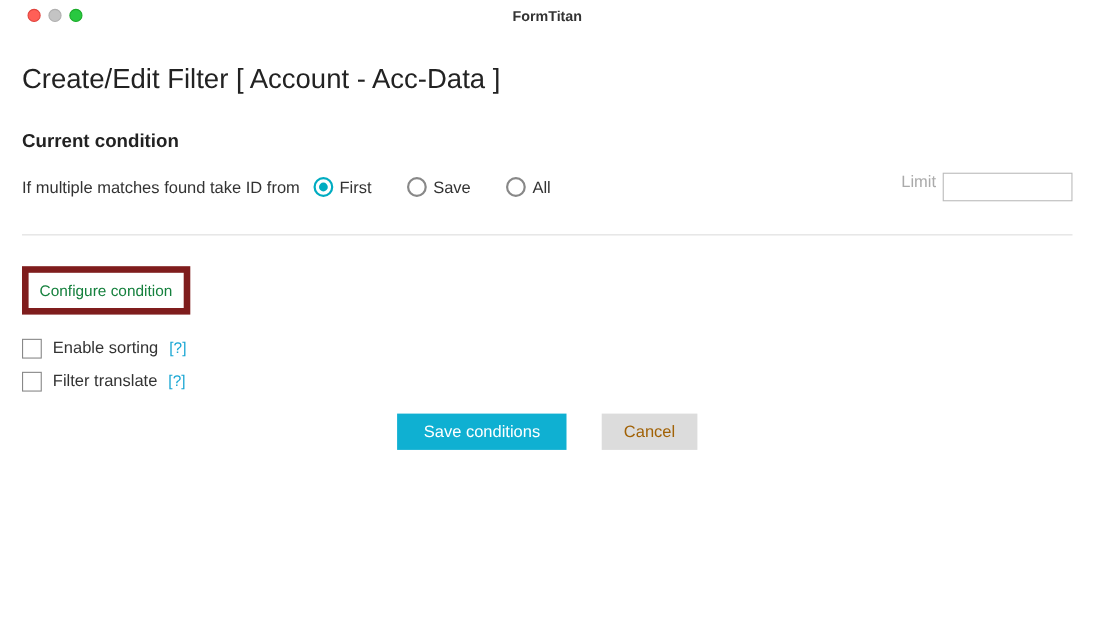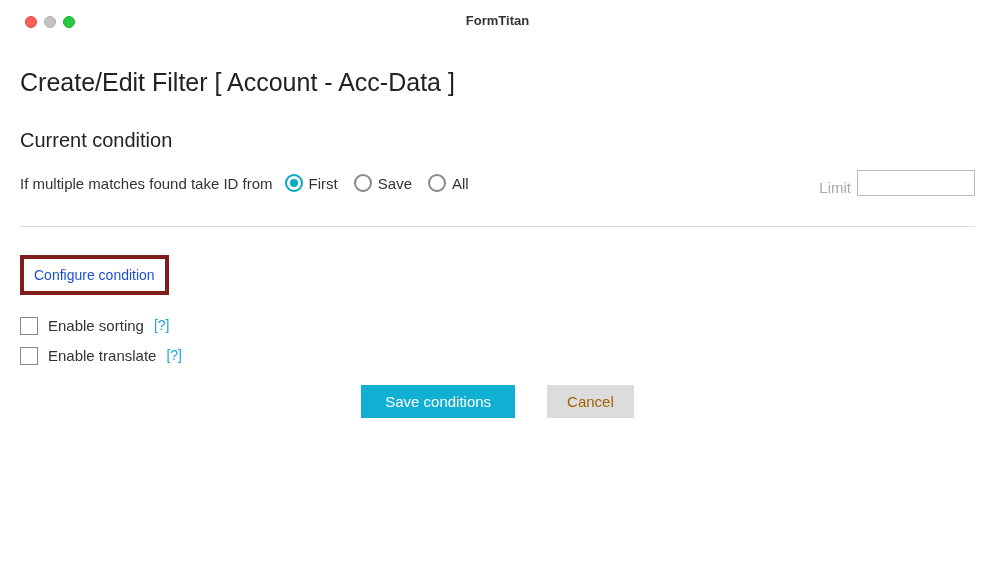--- a/index.html
+++ b/index.html
@@ -10,21 +10,21 @@
     }
     body {
       width: 995px;
       height: 566px;
       background: #ffffff;
       position: relative;
     }
     .titlebar {
       height: 28px;
       display: flex;
-      align-items: flex-end;
+      align-items: center;
       padding: 0 25px;
       position: relative;
     }
     .traffic-lights {
       display: flex;
       gap: 7px;
       align-items: center;
     }
     .traffic-light {
       width: 12px;
@@ -44,26 +44,26 @@
       color: #333;
       pointer-events: none;
     }
     .content {
       padding: 20px 20px 0 20px;
     }
     .page-title {
       font-size: 25px;
       font-weight: 400;
       color: #222;
-      margin-top: 20px;
+      margin-top: 10px;
       margin-bottom: 32px;
     }
     .section-label {
-      font-size: 20px;
-      font-weight: 400;
+      font-size: 17px;
+      font-weight: 700;
       color: #222;
       margin-bottom: 14px;
     }
     .condition-bar {
       background: #eeeeee;
       padding: 7px 10px;
       font-size: 15px;
       color: #222;
       width: 100%;
     }
@@ -73,21 +73,21 @@
       margin-top: 18px;
       font-size: 15px;
       color: #333;
     }
     .match-text {
       margin-right: 12px;
     }
     .radio-group {
       display: flex;
       align-items: flex-start;
-      gap: 16px;
+      gap: 32px;
     }
     .radio-item {
       display: flex;
       align-items: center;
       gap: 6px;
       cursor: pointer;
     }
     .radio-circle {
       width: 18px;
       height: 18px;
@@ -102,43 +102,43 @@
     }
     .radio-dot {
       width: 8px;
       height: 8px;
       border-radius: 50%;
       background: #00acc1;
     }
     .limit-group {
       margin-left: auto;
       display: flex;
-      align-items: flex-end;
+      align-items: flex-start;
       gap: 6px;
     }
     .limit-label {
       color: #aaa;
       font-size: 15px;
     }
     .limit-input {
       width: 118px;
       height: 26px;
       border: 1px solid #bbb;
       font-size: 14px;
       padding: 0 6px;
     }
     .hr {
       border: none;
       border-top: 1px solid #ddd;
       margin-top: 30px;
       margin-bottom: 28px;
     }
     .configure-btn {
-      border: 4px solid #7f1d1d;
-      color: #1d4ed8;
+      border: 6px solid #7f1d1d;
+      color: #15803d;
       background: #fff;
       padding: 8px 10px;
       font-size: 14px;
       cursor: pointer;
     }
     .checkbox-row {
       display: flex;
       align-items: flex-start;
       gap: 10px;
       margin-top: 22px;
@@ -229,21 +229,21 @@
   <button class="configure-btn">Configure condition</button>
 
   <div class="checkbox-row">
     <span class="checkbox"></span>
     <span>Enable sorting</span>
     <span class="help-link">[?]</span>
   </div>
 
   <div class="checkbox-row">
     <span class="checkbox"></span>
-    <span>Enable translate</span>
+    <span>Filter translate</span>
     <span class="help-link">[?]</span>
   </div>
 
   <div class="button-row">
     <button class="btn-primary">Save conditions</button>
     <button class="btn-secondary">Cancel</button>
   </div>
 </div>
 
 </body></html>

